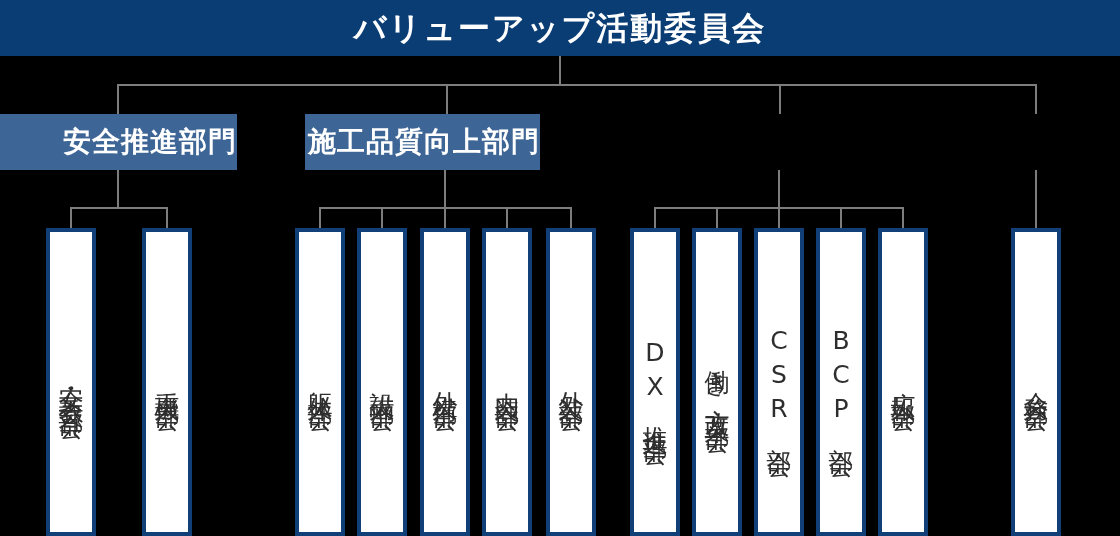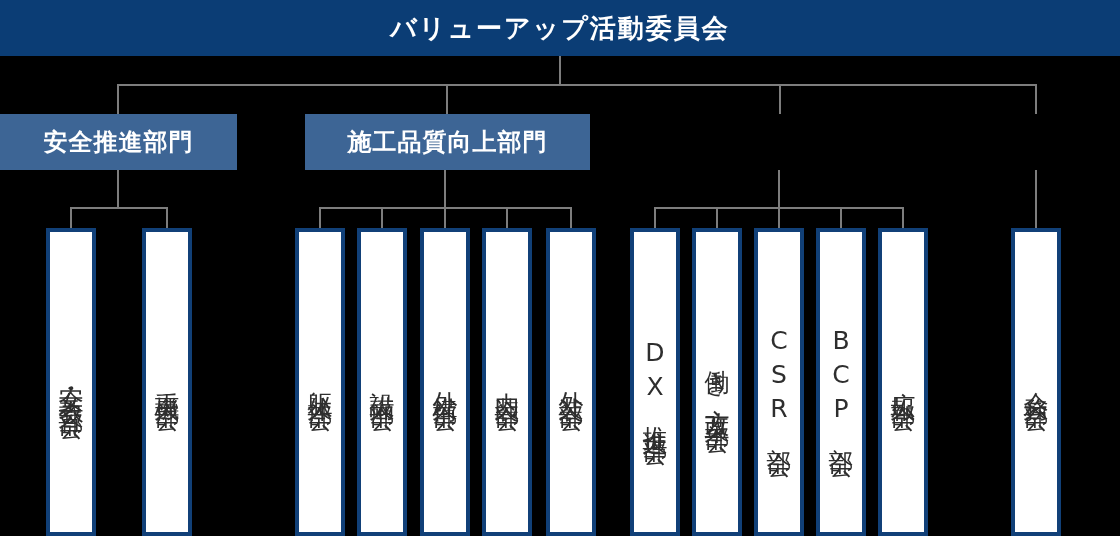--- a/index.html
+++ b/index.html
@@ -3,31 +3,31 @@
 <meta charset="utf-8">
 <style>
   html,body{margin:0;padding:0;background:#000;}
   .stage{
     position:relative;width:1120px;height:536px;background:#000;overflow:hidden;
     font-family:"DejaVu Sans","Liberation Sans",sans-serif;
   }
   
   .title-bar{
     position:absolute;left:0;top:0;width:1120px;height:56px;
-    background:#0b3d75;color:#ffffff;font-size:26px;font-weight:bold;
+    background:#0b3d75;color:#ffffff;font-size:32px;font-weight:bold;
     line-height:56px;text-align:center;letter-spacing:2px;white-space:nowrap;
   }
   
   .line{position:absolute;background:#7d7d7d;}
   .v{width:2px;}
   .h{height:2px;}
   
   .dept{
     position:absolute;top:114px;height:56px;background:#3d6595;color:#ffffff;
-    font-size:24px;font-weight:bold;line-height:56px;text-align:center;
+    font-size:28px;font-weight:bold;line-height:56px;text-align:right;
     letter-spacing:1px;white-space:nowrap;
   }
   
   .unit{
     position:absolute;top:228px;width:42px;height:300px;background:#ffffff;
     border:4px solid #114078;display:flex;align-items:center;justify-content:center;
   }
   .unit .vtext{
     writing-mode:vertical-rl;text-orientation:upright;
     font-size:25px;line-height:1;letter-spacing:5px;color:#2e2e2e;white-space:nowrap;
@@ -41,21 +41,21 @@
   <div class="title-bar">バリューアップ活動委員会</div>
 
   <div class="line v" style="left:559px;top:56px;height:30px"></div>
   <div class="line h" style="left:117px;top:84px;width:920px"></div>
   <div class="line v" style="left:117px;top:84px;height:30px"></div>
   <div class="line v" style="left:446px;top:84px;height:30px"></div>
   <div class="line v" style="left:779px;top:84px;height:30px"></div>
   <div class="line v" style="left:1035px;top:84px;height:30px"></div>
 
   <div class="dept" style="left:0;width:237px">安全推進部門</div>
-  <div class="dept" style="left:305px;width:285px">施工品質向上部門</div>
+  <div class="dept" style="left:305px;width:235px">施工品質向上部門</div>
 
   <div class="line v" style="left:117px;top:170px;height:38px"></div>
   <div class="line h" style="left:70px;top:207px;width:98px"></div>
   <div class="line v" style="left:70px;top:207px;height:21px"></div>
   <div class="line v" style="left:166px;top:207px;height:21px"></div>
 
   <div class="line v" style="left:444px;top:170px;height:38px"></div>
   <div class="line h" style="left:319px;top:207px;width:253px"></div>
   <div class="line v" style="left:319px;top:207px;height:21px"></div>
   <div class="line v" style="left:381px;top:207px;height:21px"></div>

